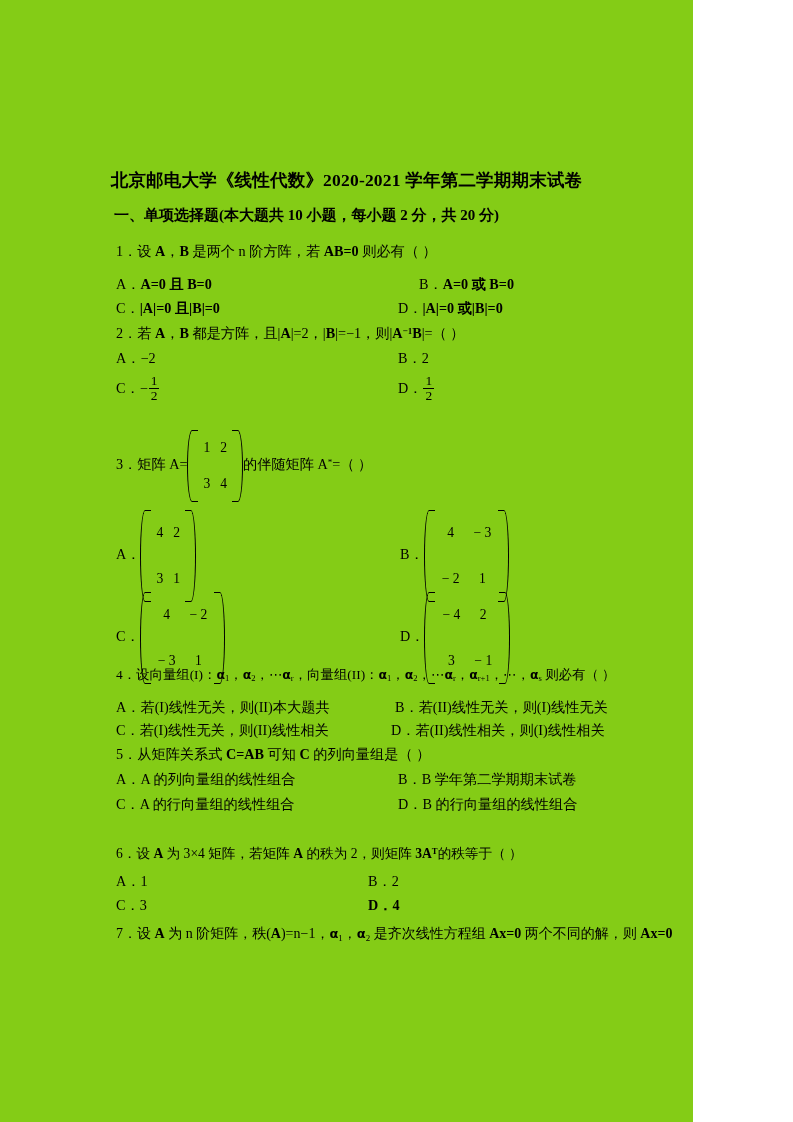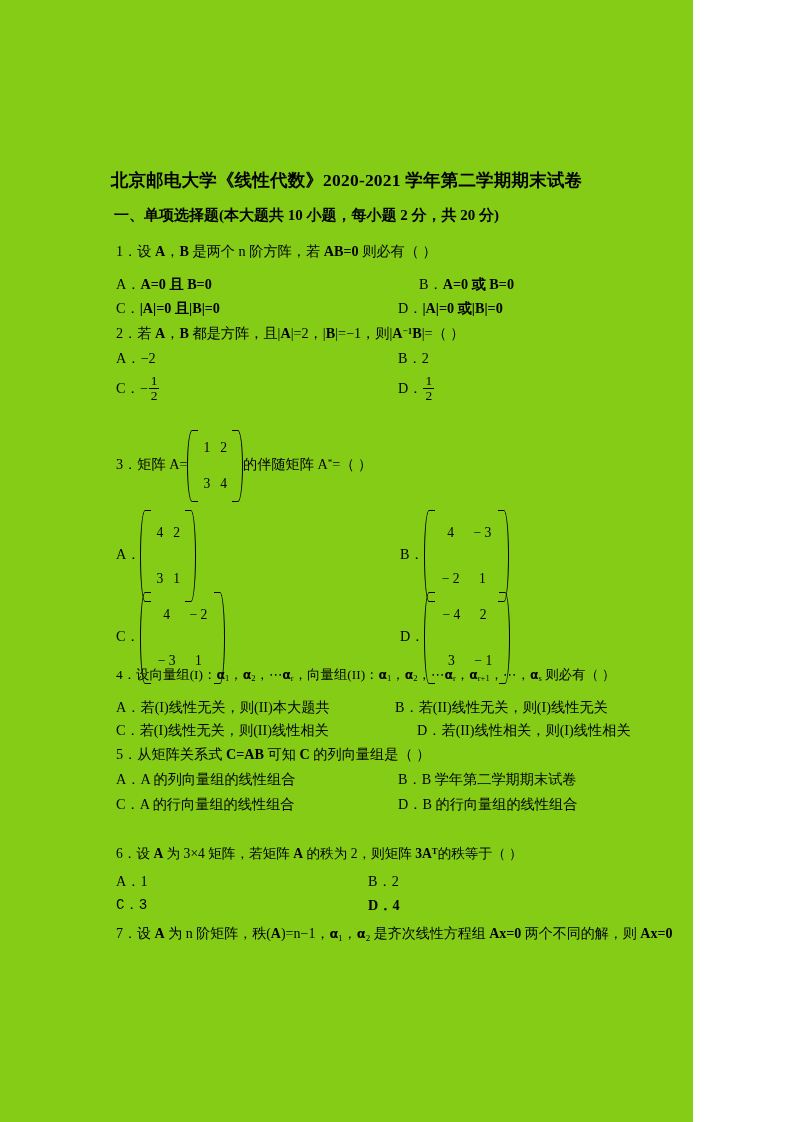--- a/index.html
+++ b/index.html
@@ -265,21 +265,21 @@
   </div>
   <div class="opt col-a" style="top:700px;">
     <span>A．</span><span>若(I)线性无关，则(II)本大题共</span>
   </div>
   <div class="opt" style="top:700px; left:395px;">
     <span>B．</span><span>若(II)线性无关，则(I)线性无关</span>
   </div>
   <div class="opt col-a" style="top:723px;">
     <span>C．</span><span>若(I)线性无关，则(II)线性相关</span>
   </div>
-  <div class="opt" style="top:723px; left:417px;">
+  <div class="opt" style="top:723px; left:391px;">
     <span>D．</span><span>若(II)线性相关，则(I)线性相关</span>
   </div>
 
   <div class="q" style="top:747px;">
     <span>5．</span>从矩阵关系式 <b>C=AB</b> 可知 <b>C</b> 的列向量组是（      ）
   </div>
   <div class="opt col-a" style="top:772px;">
     <span>A．</span><span>A 的列向量组的线性组合</span>
   </div>
   <div class="opt" style="top:772px; left:398px;">
@@ -294,21 +294,21 @@
 
   <div class="q" style="top:847px; font-size:13.6px;">
     <span>6．</span>设 <b>A</b> 为 3×4 矩阵，若矩阵 <b>A</b> 的秩为 2，则矩阵 <b>3A</b><sup><b>T</b></sup>的秩等于（      ）
   </div>
   <div class="opt col-a" style="top:874px;">
     <span>A．</span><span>1</span>
   </div>
   <div class="opt" style="top:874px; left:368px;">
     <span>B．</span><span>2</span>
   </div>
-  <div class="opt col-a" style="top:898px;font-family:Liberation Mono, monospace;">
+  <div class="opt col-a" style="top:898px;">
     <span>C．</span><span>3</span>
   </div>
   <div class="opt" style="top:898px; left:368px;font-weight:bold;">
     <span>D．</span><span>4</span>
   </div>
 
   <div class="q" style="top:927px; font-size:14px;">
     <span>7．</span>设 <b>A</b> 为 n 阶矩阵，秩(<b>A</b>)=n−1，<span class="alpha">α</span><sub>1</sub>，<span class="alpha">α</span><sub>2</sub> 是齐次线性方程组 <b>Ax=0</b> 两个不同的解，则 <b>Ax=0</b>
   </div>
 

